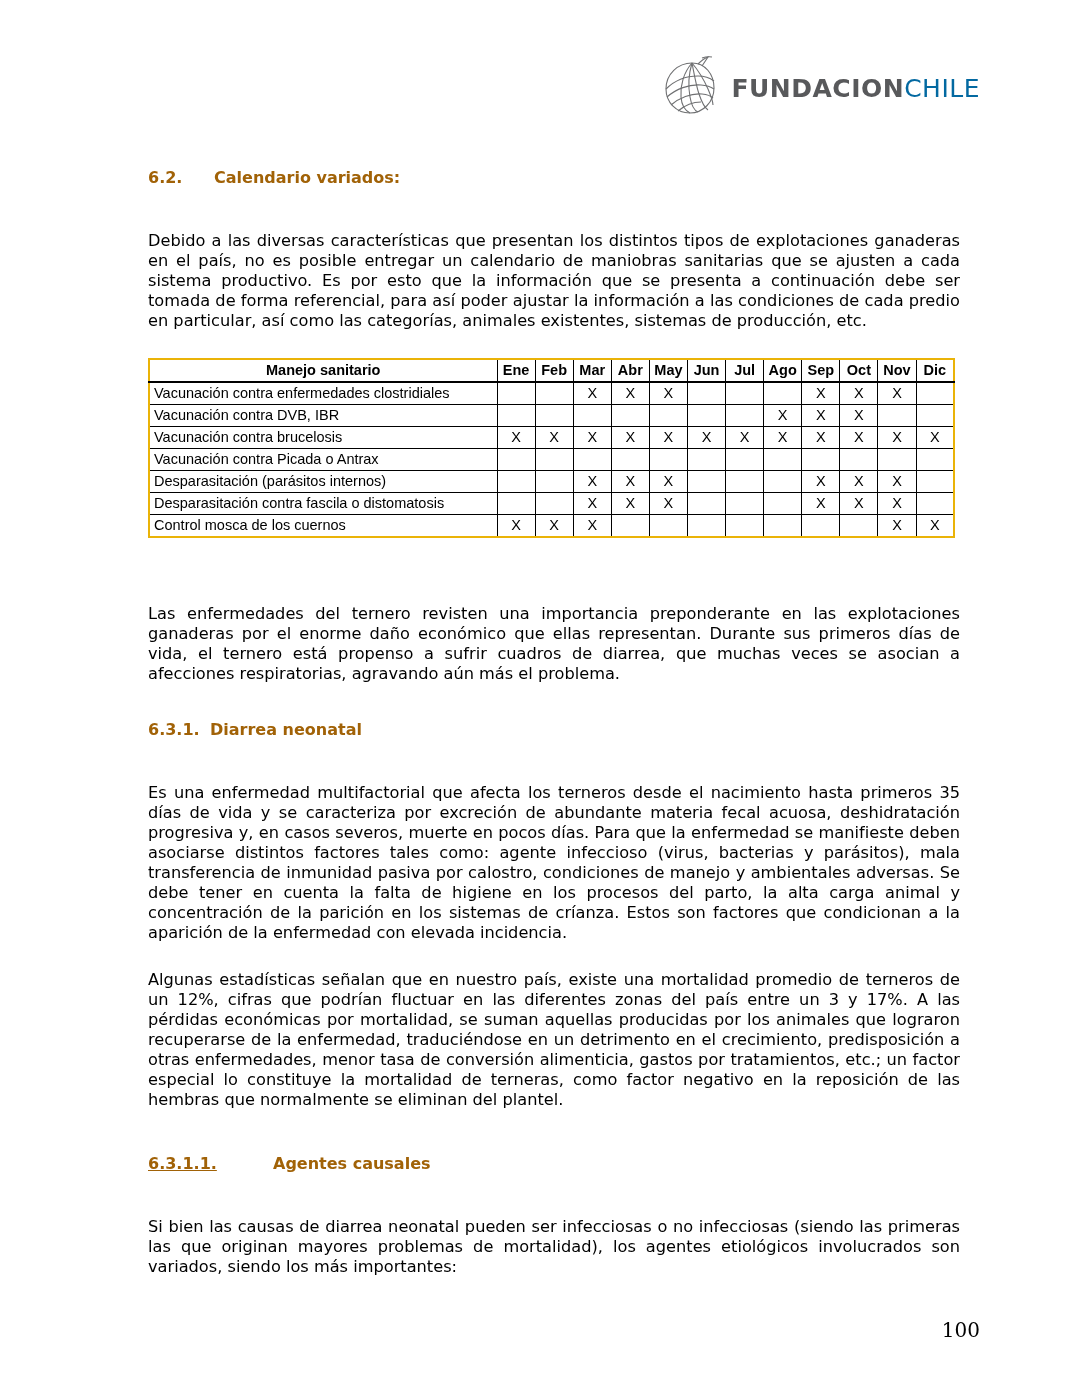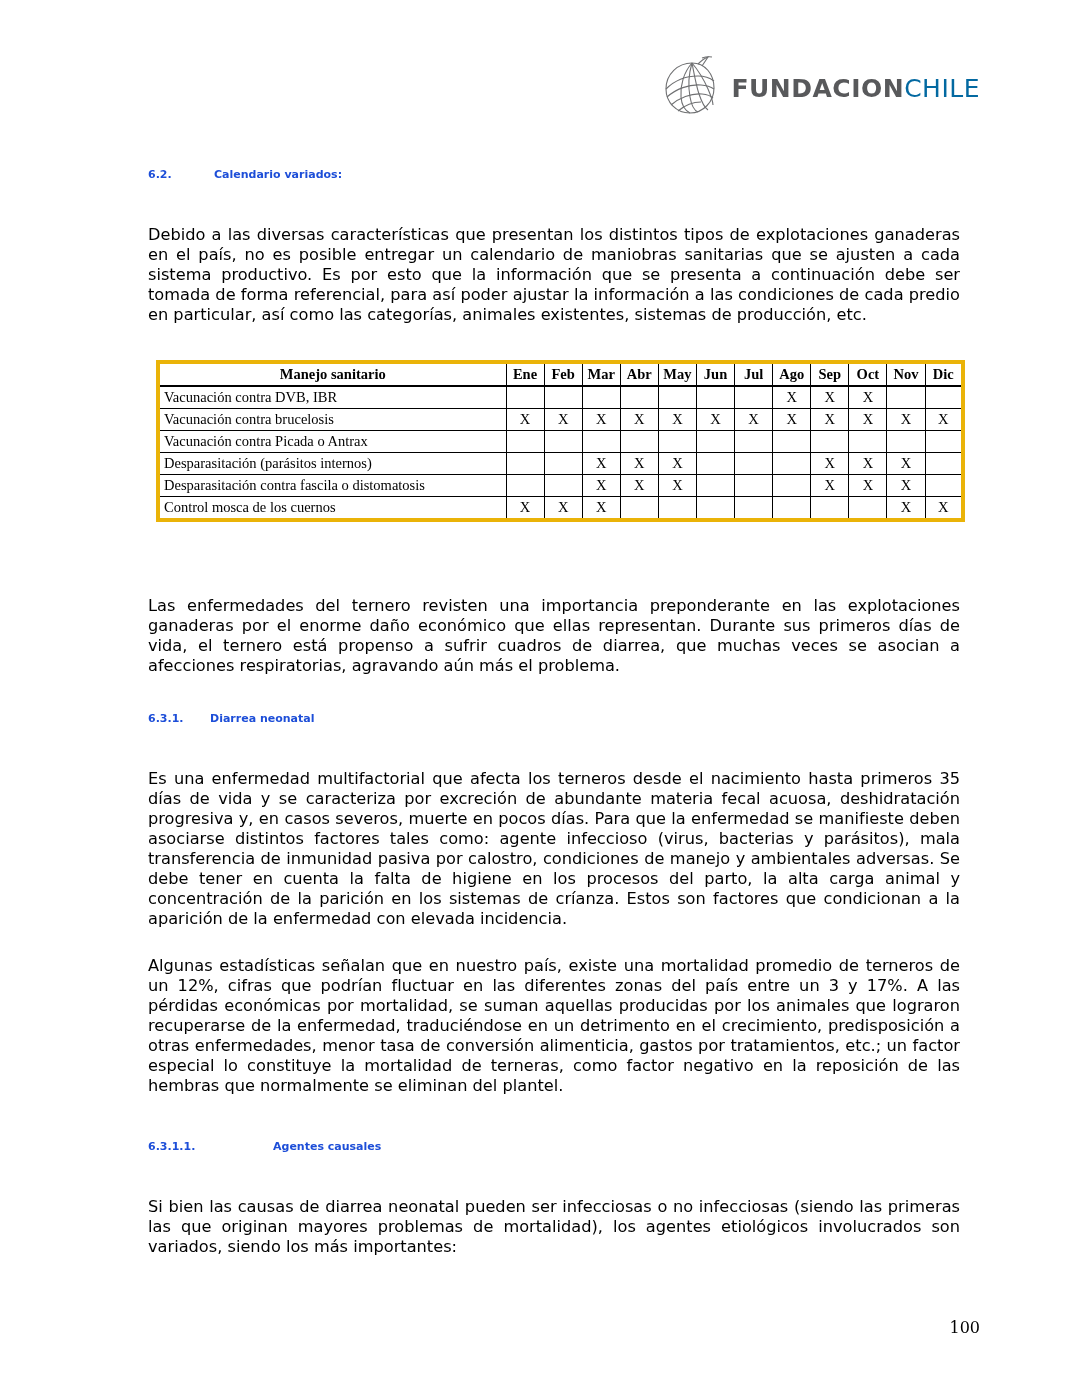--- a/index.html
+++ b/index.html
@@ -51,54 +51,54 @@
   .content {
     position: absolute;
     left: 148px;
     top: 0;
     width: 812px;
   }
 
   h2.sec-head, h3.sec-head, h4.sec-head {
     font-family: "DejaVu Sans", "Liberation Sans", sans-serif;
     font-weight: bold;
-    font-size: 11px;
+    font-size: 16px;
     margin: 0;
     padding: 0;
     display: flex;
-    color: #1d4ed8;
+    color: #a16207;
   }
   .sec-num { flex: 0 0 auto; }
   .sec-num.w1 { width: 66px; }
   .sec-num.w2 { width: 66px; }
   .sec-num.w3 { width: 62px; }
-  .sec-num.w4 { width: 125px; }
+  .sec-num.w4 { width: 125px; text-decoration: underline; }
 
   p.body {
     font-family: "DejaVu Sans", "Liberation Sans", sans-serif;
     font-size: 16.2px;
     line-height: 20px;
     text-align: justify;
     margin: 0;
     color: #000;
   }
 
   .sp-a { height: 44px; }
   .sp-b { height: 27px; }
   .sp-c { height: 36px; }
   .sp-d { height: 30px; }
 
   
   table.cal {
     border-collapse: collapse;
     width: 806px;
-    margin: 8px;
-    font-family: Liberation Serif, serif;
+    margin: 0;
+    font-family: Liberation Sans, sans-serif;
     table-layout: fixed;
-    border: 4px solid #eab308;
+    border: 2px solid #eab308;
   }
   table.cal th, table.cal td {
     border: 1px solid #000;
     font-size: 14.5px;
     height: 20px;
     padding: 0 0 1px 0;
     color: #000;
   }
   table.cal thead th {
     font-weight: bold;
@@ -120,21 +120,21 @@
   }
   col.c-label { width: 348px; }
   col.c-mon   { width: 38.1px; }
 
   
   .page-number {
     position: absolute;
     right: 100px;
     top: 1318px;
     font-family: "DejaVu Serif", "Liberation Serif", serif;
-    font-size: 16px;
+    font-size: 20px;
     color: #000;
   }
 </style>
 </head>
 <body>
 
 <div class="page">
 
   <div class="header">
     <span class="logo-mark">
@@ -200,20 +200,35 @@
           <th>Jul</th>
           <th>Ago</th>
           <th>Sep</th>
           <th>Oct</th>
           <th>Nov</th>
           <th>Dic</th>
         </tr>
       </thead>
       <tbody>
           <tr>
+            <td class="row-label">Vacunación contra enfermedades clostridiales</td>
+            <td class="mark"></td>
+            <td class="mark"></td>
+            <td class="mark">X</td>
+            <td class="mark">X</td>
+            <td class="mark">X</td>
+            <td class="mark"></td>
+            <td class="mark"></td>
+            <td class="mark"></td>
+            <td class="mark">X</td>
+            <td class="mark">X</td>
+            <td class="mark">X</td>
+            <td class="mark"></td>
+          </tr>
+          <tr>
             <td class="row-label">Vacunación contra DVB, IBR</td>
             <td class="mark"></td>
             <td class="mark"></td>
             <td class="mark"></td>
             <td class="mark"></td>
             <td class="mark"></td>
             <td class="mark"></td>
             <td class="mark"></td>
             <td class="mark">X</td>
             <td class="mark">X</td>

